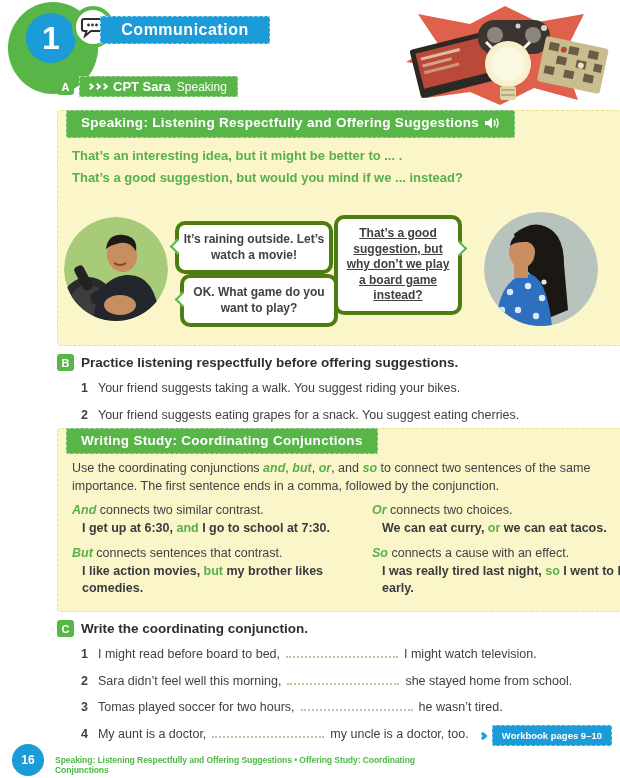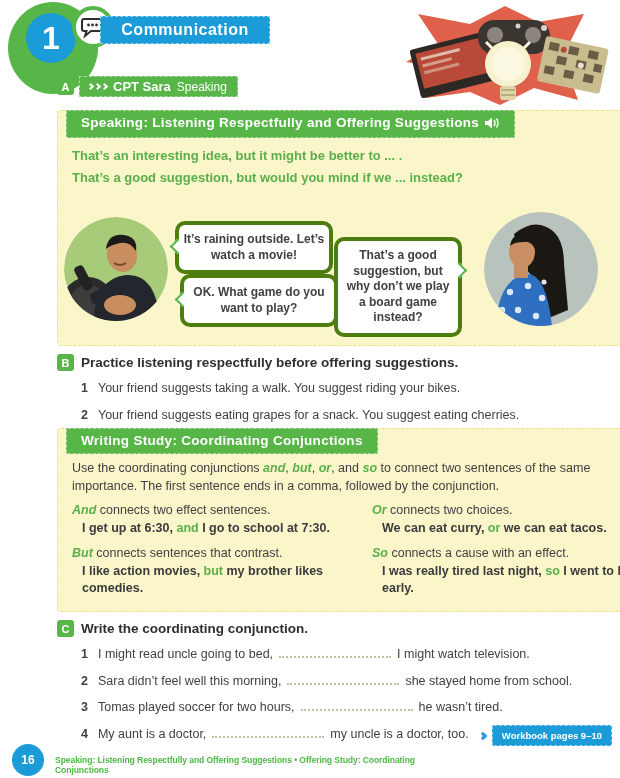--- a/index.html
+++ b/index.html
@@ -49,21 +49,21 @@
 
   
   .photo { position:absolute; border-radius:50%; overflow:hidden; }
   .photo.boy { left:6px; top:106px; width:104px; height:104px; }
   .photo.girl { left:426px; top:101px; width:114px; height:114px; }
   .sbubble { position:absolute; background:#fff; border:4px solid #4d7c0f; border-radius:10px;
     font-size:12px; font-weight:bold; color:#414042; text-align:center; padding:7px 4px; line-height:1.3; }
   .sbubble .tail { position:absolute; width:11px; height:11px; background:#fff; transform:rotate(45deg); }
   .sbubble.b1 { left:117px; top:110px; width:158px; }
   .sbubble.b2 { left:122px; top:163px; width:158px; }
-  .sbubble.b3 { left:276px; top:126px; width:128px; }
+  .sbubble.b3 { left:276px; top:104px; width:128px;text-decoration:underline; }
   .tail.left  { left:-7px; top:16px;  border-left:2px solid #58b648; border-bottom:2px solid #58b648; }
   .tail.right { right:-7px; top:24px; border-right:2px solid #58b648; border-top:2px solid #58b648; }
 
   
   .section { position:absolute; left:57px; width:556px; }
   .sec-b { top:354px; }
   .sec-c { top:620px; }
   .sec-title-row { display:flex; align-items:flex-start; gap:7px; }
   .sec-title { font-weight:bold; font-size:13.5px; color:#2f2f31; padding-top:1px; }
   .item { display:flex; gap:10px; font-size:12.5px; margin:9px 0 0 24px; line-height:1.4; align-items:baseline; }
@@ -242,21 +242,21 @@
   </div>
 
   <div class="ybox ybox2">
     <div class="green-banner">Writing Study: Coordinating Conjunctions</div>
     <p class="body">
       <span>Use the coordinating conjunctions </span><span class="conj">and</span><span>, </span><span class="conj">but</span><span>, </span><span class="conj">or</span><span>, and </span><span class="conj">so</span><span> to connect two sentences of the same importance. The first sentence ends in a comma, followed by the conjunction.</span>
     </p>
     <div class="wcols">
       <div class="wcol">
         <div class="rule-head">
-          <span class="conj">And</span><span> connects two effect sentences.</span>
+          <span class="conj">And</span><span> connects two similar contrast.</span>
         </div>
         <div class="rule-ex">
           <span>I get up at 6:30, </span><span class="conj-inline">and</span><span> I go to school at 7:30.</span>
         </div>
         <div class="rule-head">
           <span class="conj">But</span><span> connects sentences that contrast.</span>
         </div>
         <div class="rule-ex">
           <span>I like action movies, </span><span class="conj-inline">but</span><span> my brother likes comedies.</span>
         </div>
@@ -278,21 +278,21 @@
     </div>
   </div>
 
   <div class="section sec-c">
     <div class="sec-title-row">
       <span class="abc-badge">C</span>
       <span class="sec-title">Write the coordinating conjunction.</span>
     </div>
     <div class="item">
       <span class="num">1</span>
-      <span><span>I might read uncle going to bed,</span><span class="blank"></span><span>I might watch television.</span></span>
+      <span><span>I might read before board to bed,</span><span class="blank"></span><span>I might watch television.</span></span>
     </div>
     <div class="item">
       <span class="num">2</span>
       <span><span>Sara didn’t feel well this morning,</span><span class="blank"></span><span>she stayed home from school.</span></span>
     </div>
     <div class="item">
       <span class="num">3</span>
       <span><span>Tomas played soccer for two hours,</span><span class="blank"></span><span>he wasn’t tired.</span></span>
     </div>
     <div class="item">

